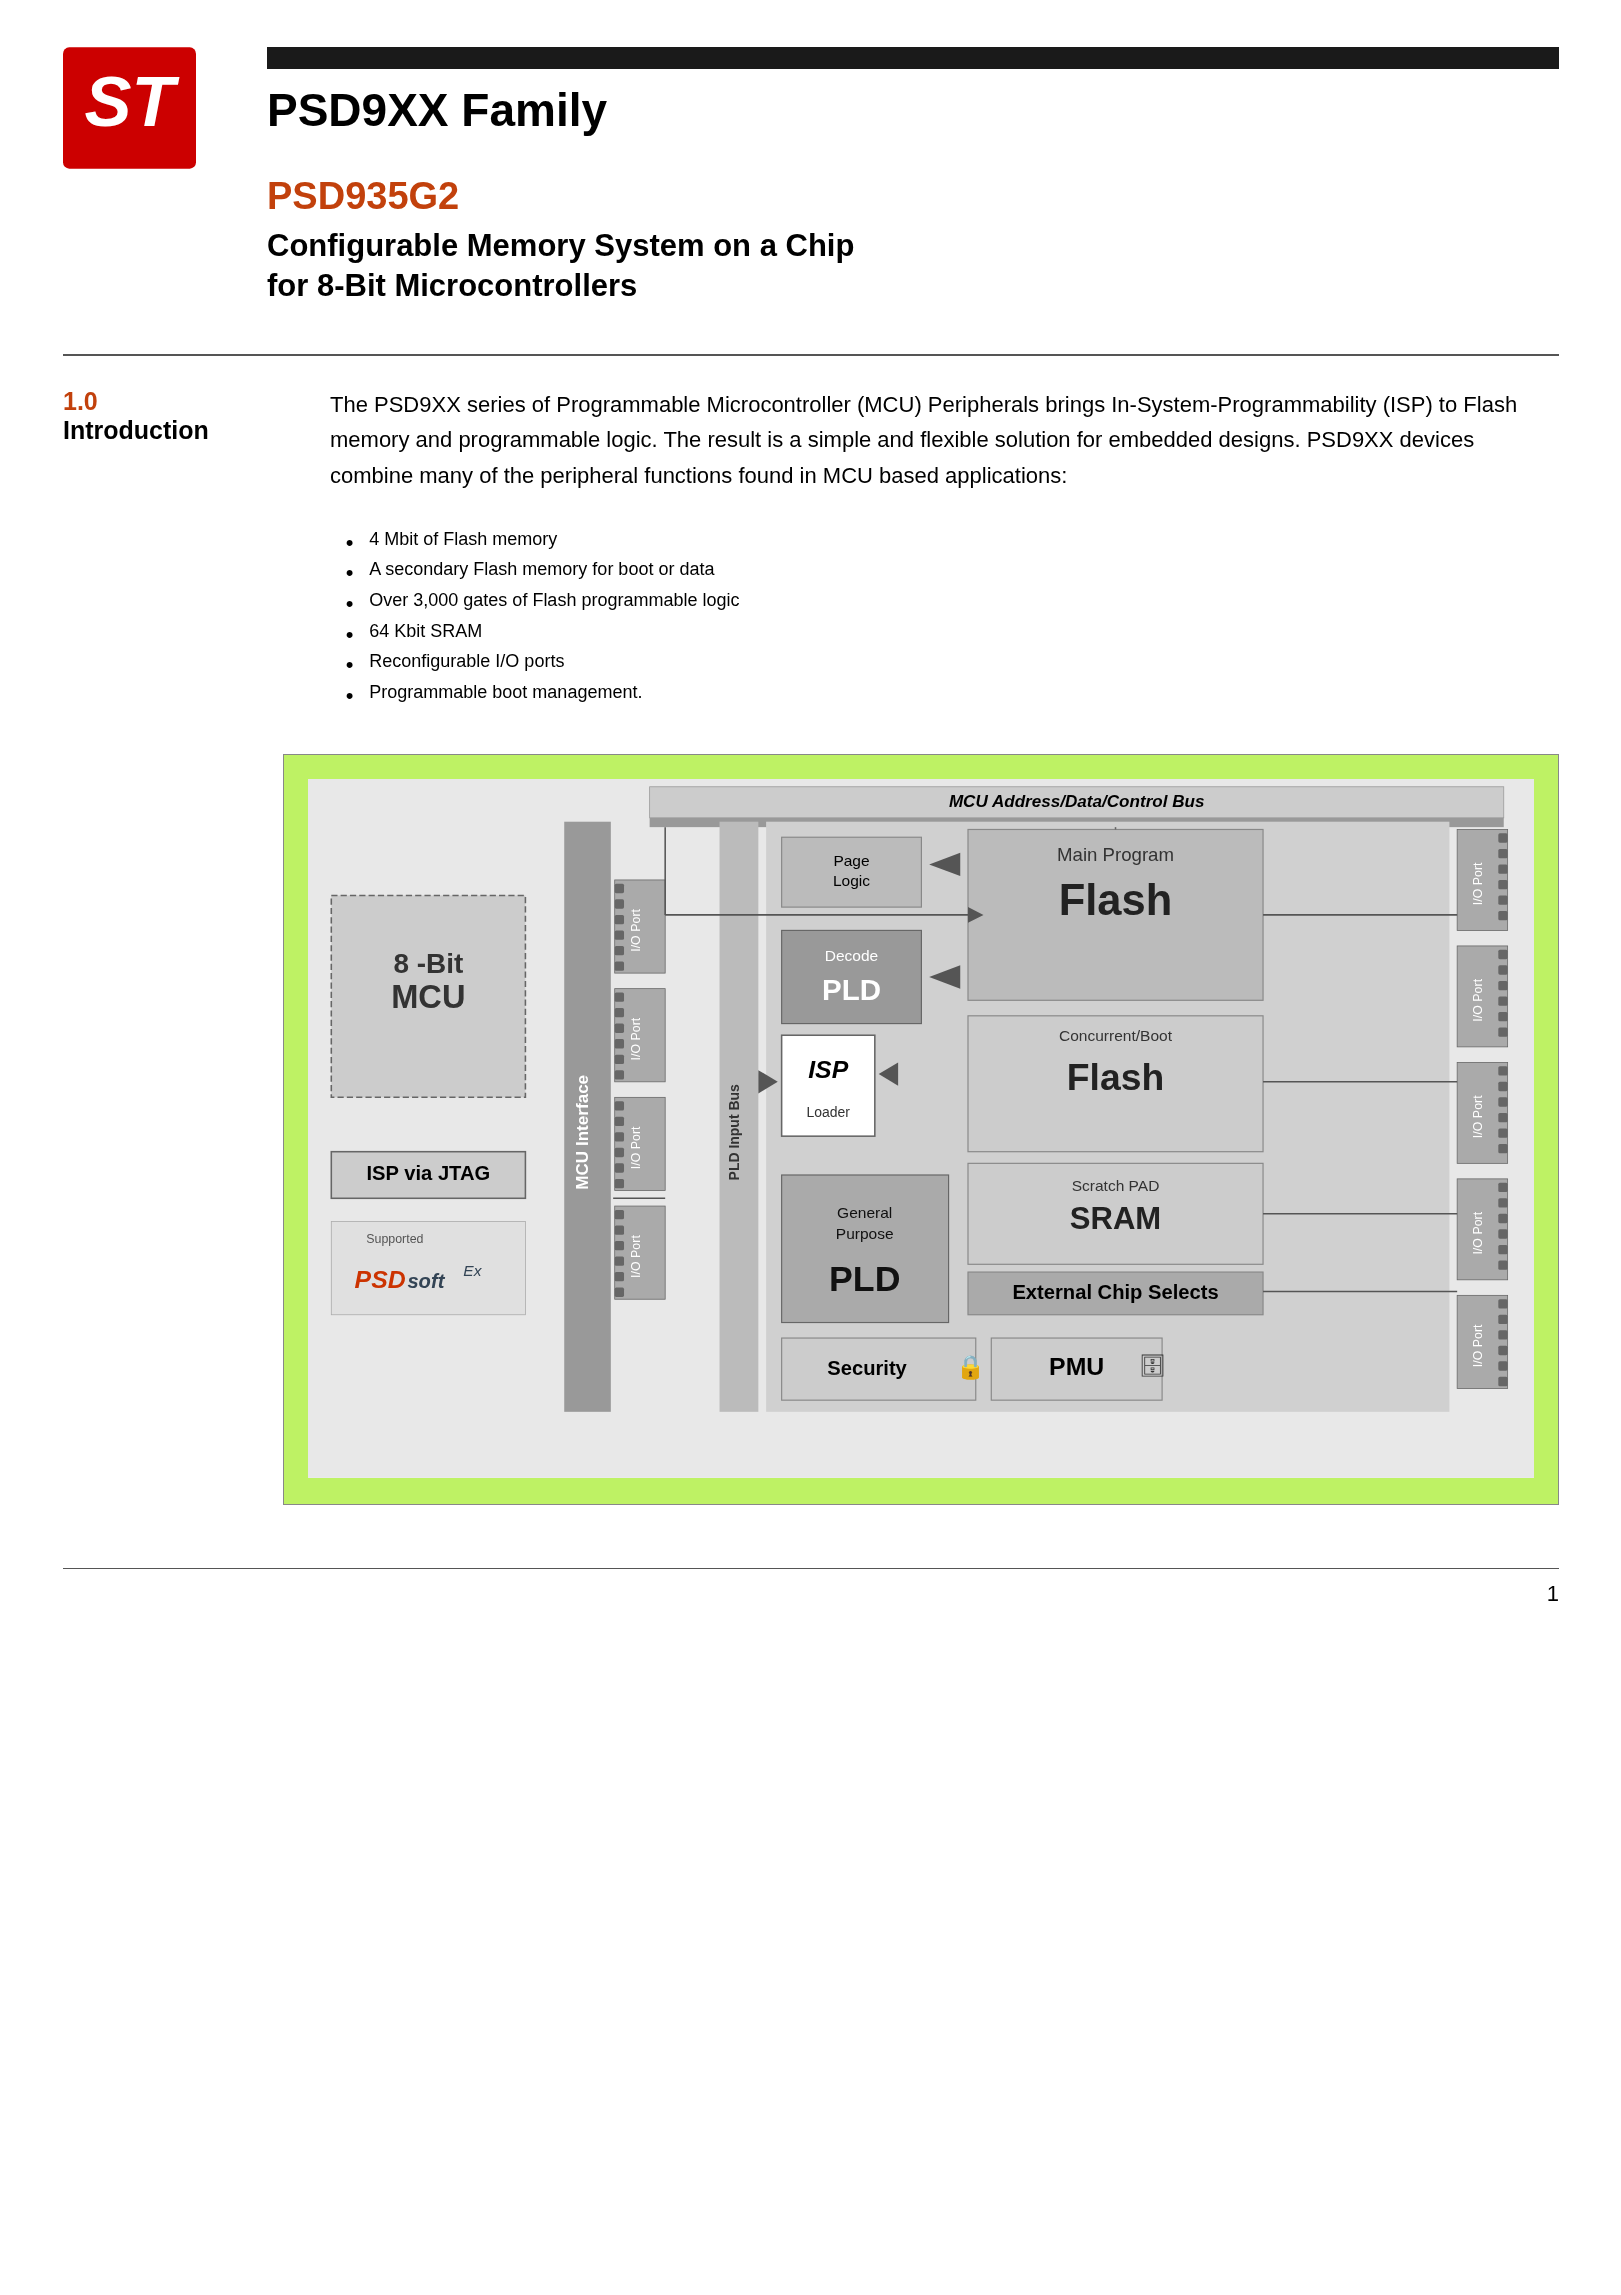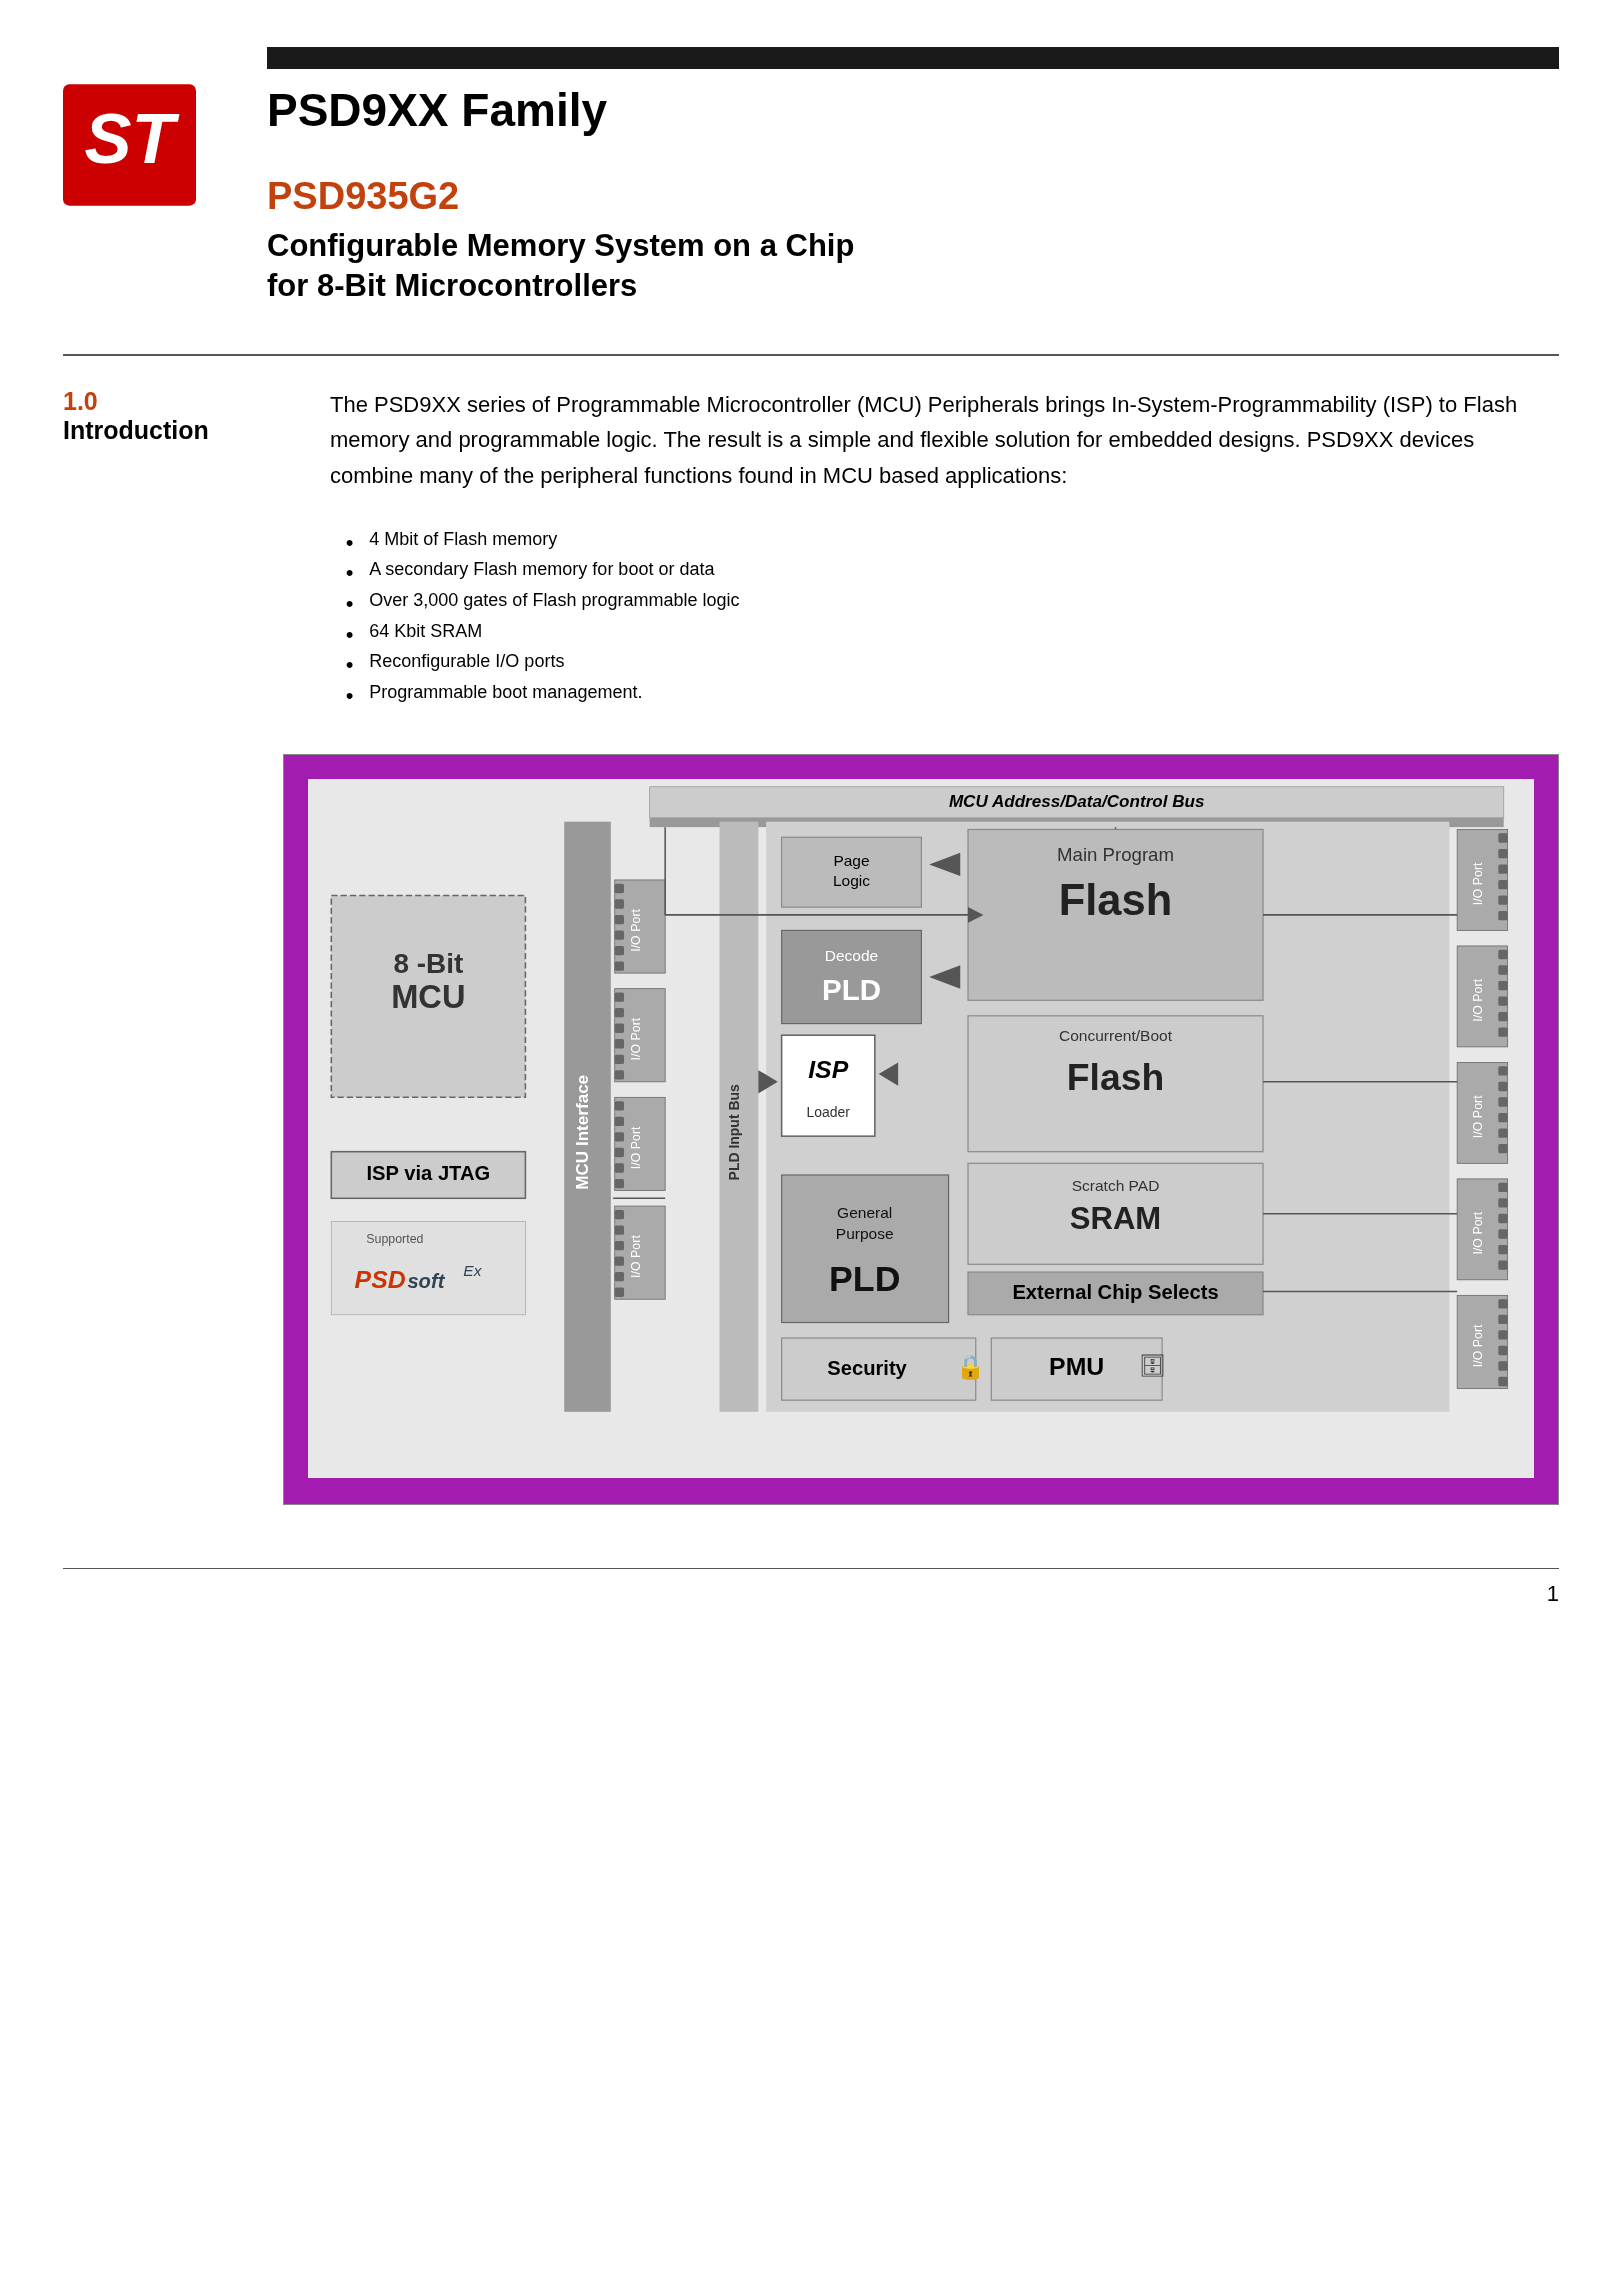--- a/index.html
+++ b/index.html
@@ -17,21 +17,20 @@
       display: flex;
       align-items: flex-start;
       gap: 63px;
       margin-bottom: 47px;
     }
 
     .logo-container {
       width: 141px;
       height: 126px;
       flex-shrink: 0;
-      margin-top: 37px;
     }
 
     .st-logo {
       width: 133px;
       height: 122px;
     }
 
     .header-text {
       flex: 1;
     }
@@ -128,21 +127,21 @@
       position: absolute;
       left: 0;
       font-size: 22px;
     }
 
     
     .diagram-container {
       margin-top: 47px;
       margin-left: 220px;
       border: 1.6px solid #888;
-      background: #a21caf;
+      background: #bef264;
       padding: 23.6px;
       position: relative;
     }
   </style>
 </head>
 <body>
 
 <div class="header-section">
   <div class="logo-container">
     

